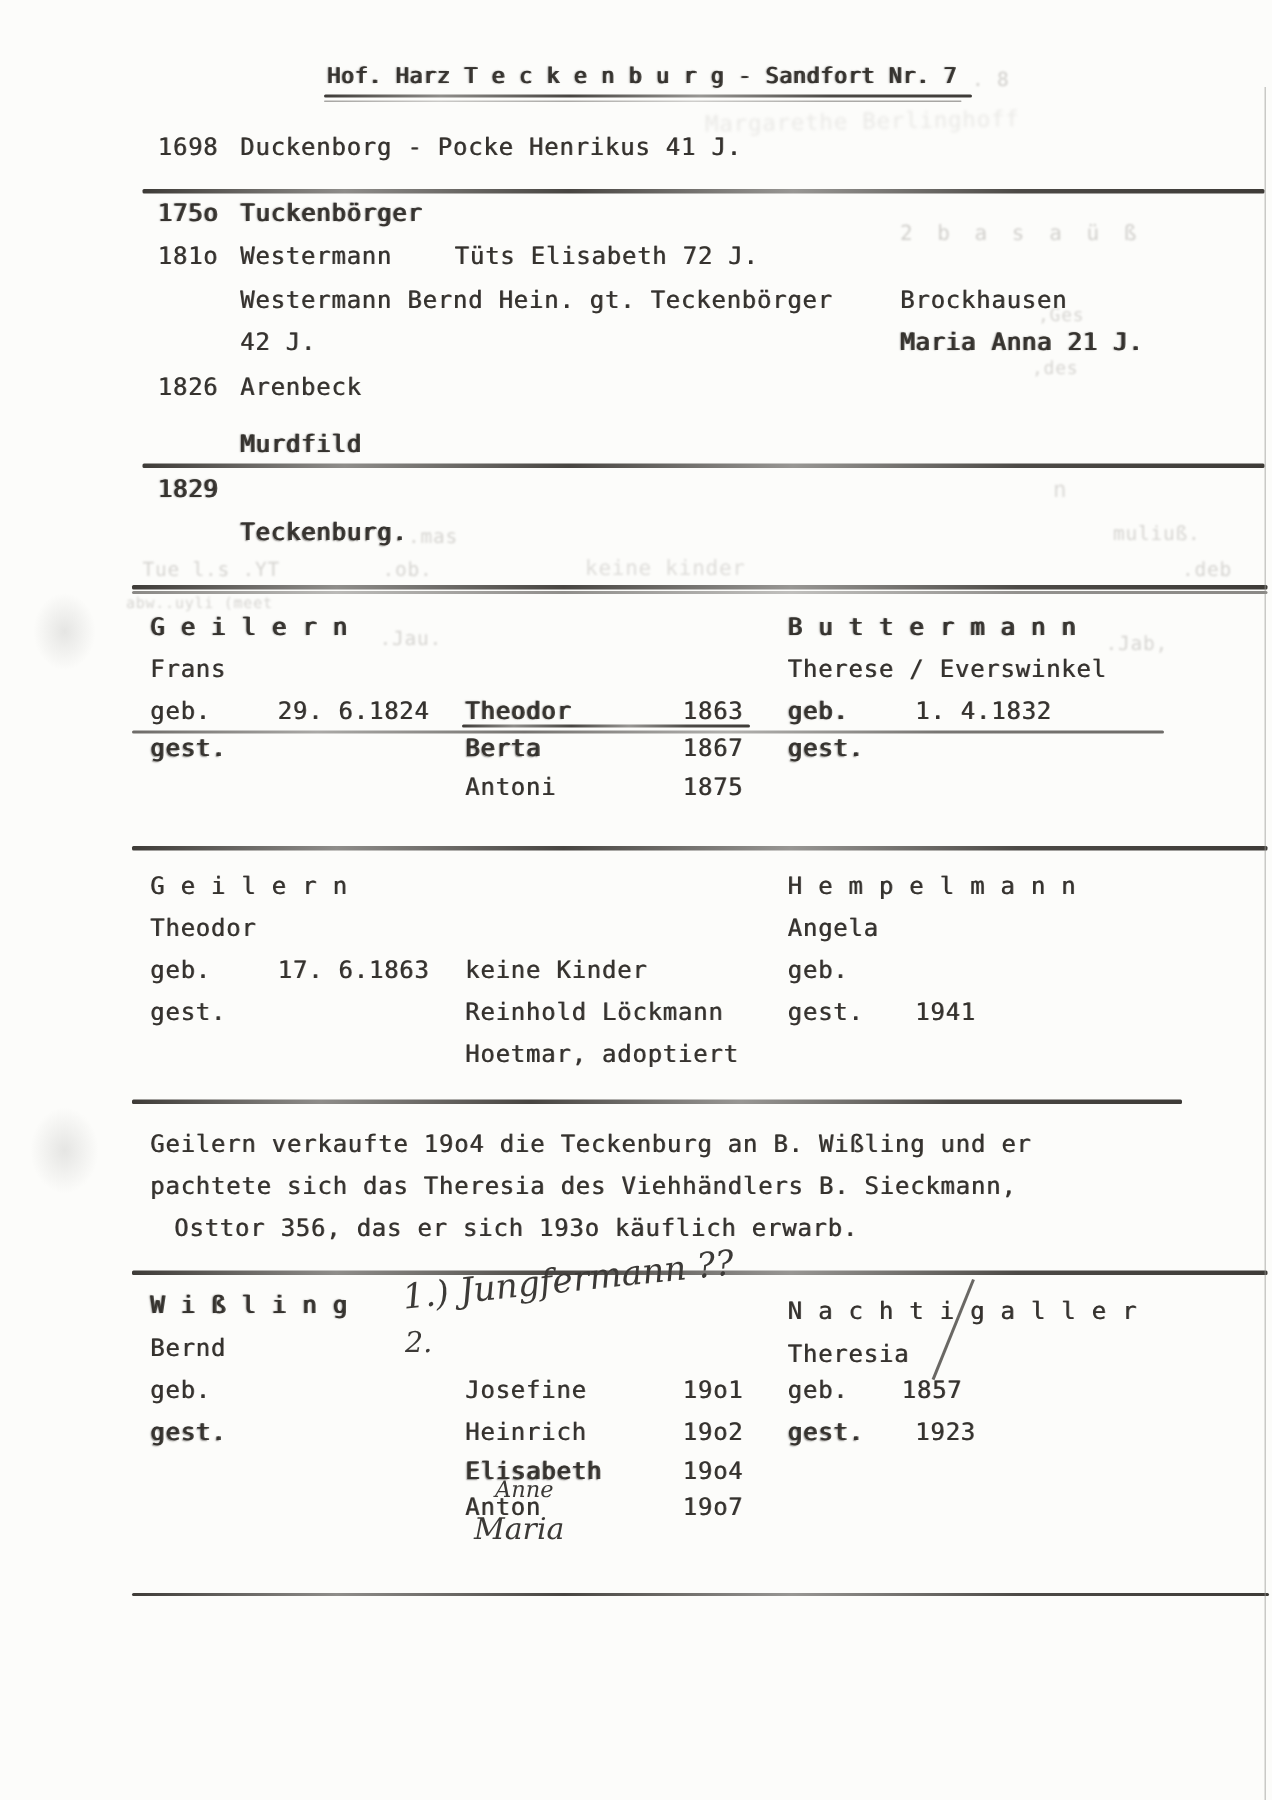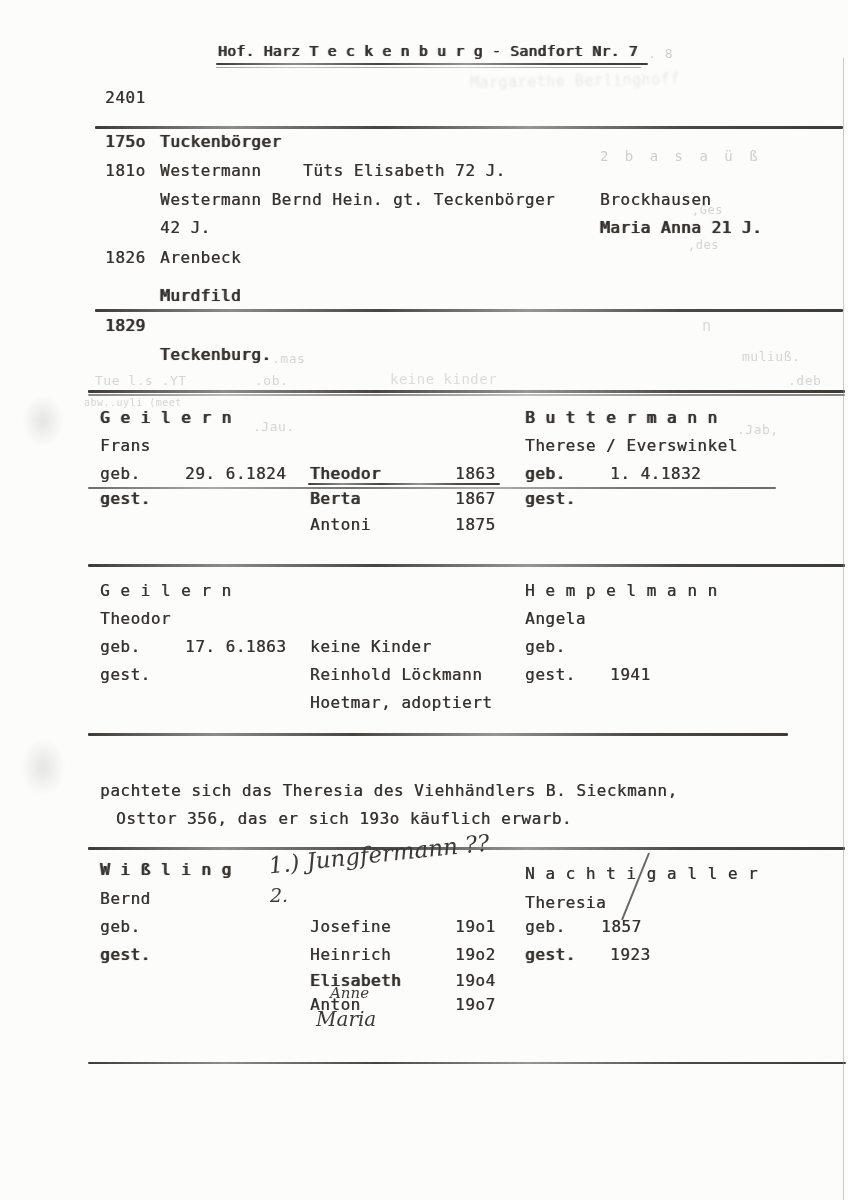--- a/index.html
+++ b/index.html
@@ -43,21 +43,22 @@
 </head>
 <body>
 
 <div class="page">
 
   <div class="tw smudge" style="left:218px;top:44px;font-size:14.5px;letter-spacing:.4px">Hof. Harz  T e c k e n b u r g - Sandfort  Nr. 7</div>
   <div class="ghost" style="left:648px;top:47px;opacity:.4">. 8</div>
   <div class="rule" style="left:216px;top:63px;width:432px;height:2px"></div>
   <div class="rule" style="left:216px;top:67px;width:425px;height:1px;opacity:.45"></div>
 
-  <div class="tw" style="left:105px;top:90px">2401</div>
+  <div class="tw" style="left:105px;top:90px">1698</div>
+  <div class="tw" style="left:160px;top:90px">Duckenborg - Pocke Henrikus 41 J.</div>
   <div class="ghost" style="left:470px;top:74px;font-size:15px;opacity:.17;filter:blur(1px);transform:rotate(-1deg)">Margarethe Berlinghoff</div>
 
   <div class="rule" style="left:95px;top:126px;width:748px;height:3px"></div>
 
   <div class="tw smudge" style="left:105px;top:134px">175o</div>
   <div class="tw smudge" style="left:160px;top:134px">Tuckenbörger</div>
   <div class="ghost" style="left:600px;top:149px;font-size:14px;letter-spacing:4px;opacity:.4">2 b a s a ü ß</div>
 
   <div class="tw" style="left:105px;top:163px">181o</div>
   <div class="tw" style="left:160px;top:163px">Westermann</div>
@@ -123,20 +124,21 @@
   <div class="tw" style="left:310px;top:639px">keine Kinder</div>
   <div class="tw" style="left:525px;top:639px">geb.</div>
   <div class="tw" style="left:100px;top:667px">gest.</div>
   <div class="tw" style="left:310px;top:667px">Reinhold Löckmann</div>
   <div class="tw" style="left:525px;top:667px">gest.</div>
   <div class="tw" style="left:610px;top:667px">1941</div>
   <div class="tw" style="left:310px;top:695px">Hoetmar, adoptiert</div>
 
   <div class="rule" style="left:88px;top:733px;width:700px;height:3px"></div>
 
+  <div class="tw" style="left:100px;top:755px">Geilern verkaufte 19o4 die Teckenburg an B. Wißling und er</div>
   <div class="tw" style="left:100px;top:783px">pachtete sich das Theresia des Viehhändlers B. Sieckmann,</div>
   <div class="tw" style="left:116px;top:811px">Osttor 356, das er sich 193o käuflich erwarb.</div>
 
   <div class="rule" style="left:88px;top:847px;width:757px;height:3px"></div>
 
   <div class="hw" style="left:268px;top:843px;font-size:23px;transform:rotate(-6deg)">1.) Jungfermann ??</div>
   <div class="tw smudge" style="left:100px;top:862px">W i ß l i n g</div>
   <div class="tw" style="left:525px;top:866px">N a c h t i g a l l e r</div>
   <div class="stroke" style="left:648px;top:853px;width:2px;height:72px;transform:rotate(22deg);transform-origin:top center"></div>
   <div class="tw" style="left:100px;top:891px">Bernd</div>

